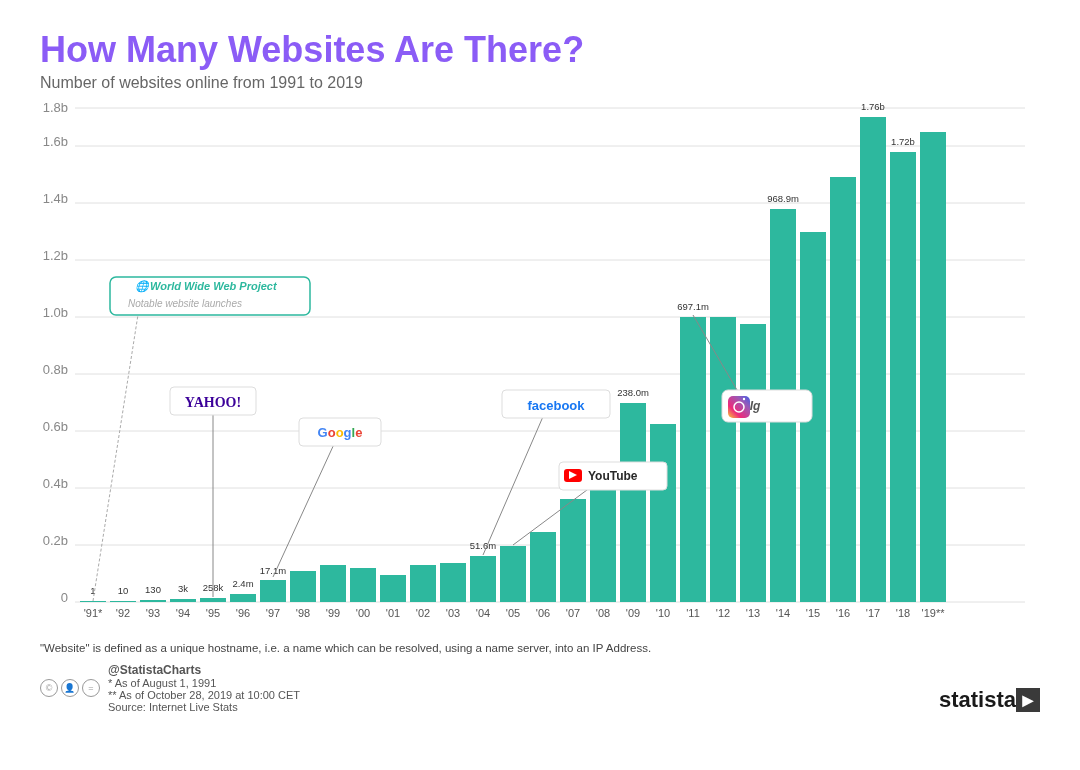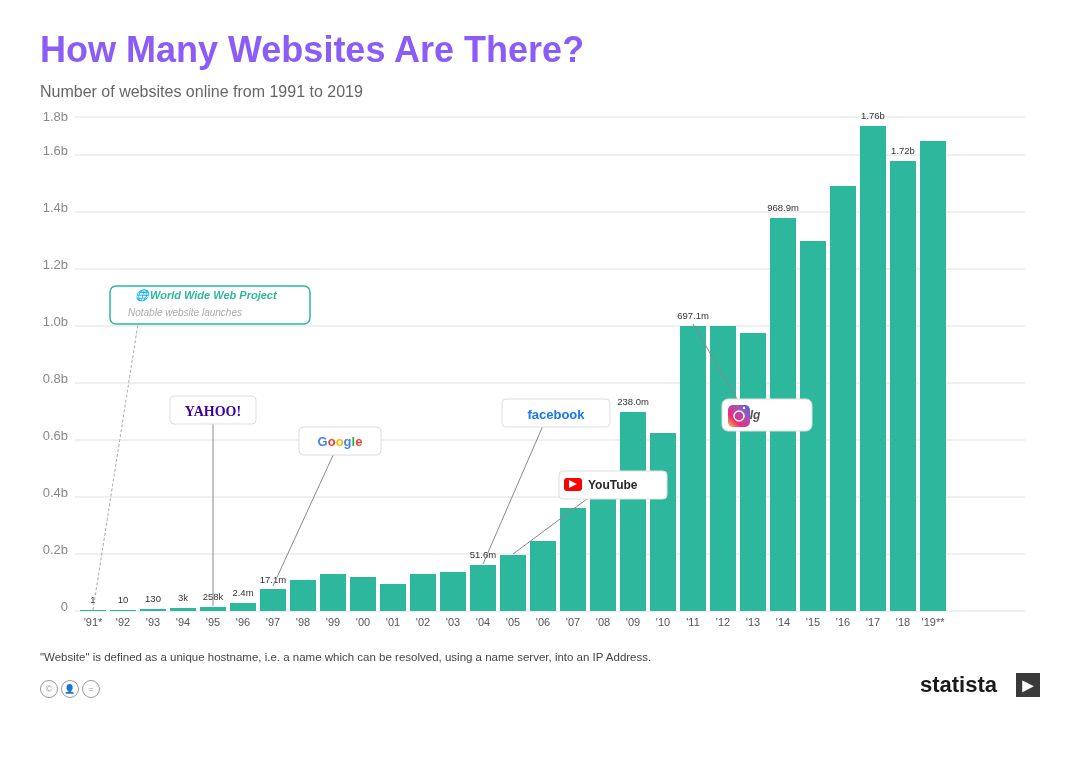--- a/index.html
+++ b/index.html
@@ -13,21 +13,21 @@
     }
     .title {
       font-size: 36px;
       font-weight: 900;
       color: #8b5cf6;
       line-height: 1.1;
     }
     .subtitle {
       font-size: 16px;
       color: #666;
-      margin-top: 13px;
+      margin-top: 4px;
       margin-bottom: 10px;
     }
     .chart-area {
       position: relative;
       width: 100%;
       height: 530px;
       margin-top: 5px;
     }
     .chart-svg {
       width: 100%;
@@ -66,21 +66,21 @@
       justify-content: center;
       font-size: 9px;
       color: #999;
     }
     .statista-logo {
       font-size: 22px;
       font-weight: bold;
       color: #1a1a1a;
       display: flex;
       align-items: center;
-      gap: 19px;
+      gap: 0;
     }
     .statista-logo span.s-box {
       background: #3a3a3a;
       color: #fff;
       width: 24px;
       height: 24px;
       display: flex;
       align-items: center;
       justify-content: center;
       font-size: 14px;
@@ -267,18 +267,26 @@
 <div class="footer-text">
   <span>"Website" is defined as a unique hostname, i.e. a name which can be resolved, using a name server, into an IP Address.</span>
 </div>
 <div class="footer-bottom">
   <div class="footer-left">
     <div class="cc-icons">
       <div class="cc-icon">©</div>
       <div class="cc-icon">👤</div>
       <div class="cc-icon">=</div>
     </div>
+    <div>
+      <div style="font-weight:bold; font-size:12px;">@StatistaCharts</div>
+      <div style="font-size:11px; color:#555;">
+        <div>*  As of August 1, 1991</div>
+        <div>** As of October 28, 2019 at 10:00 CET</div>
+        <div>Source: Internet Live Stats</div>
+      </div>
+    </div>
   </div>
   <div class="statista-logo">
     <span style="font-size:22px; font-weight:bold; color:#1a1a1a;">statista</span>
     <span class="s-box">▶</span>
   </div>
 </div>
 
 </body></html>

